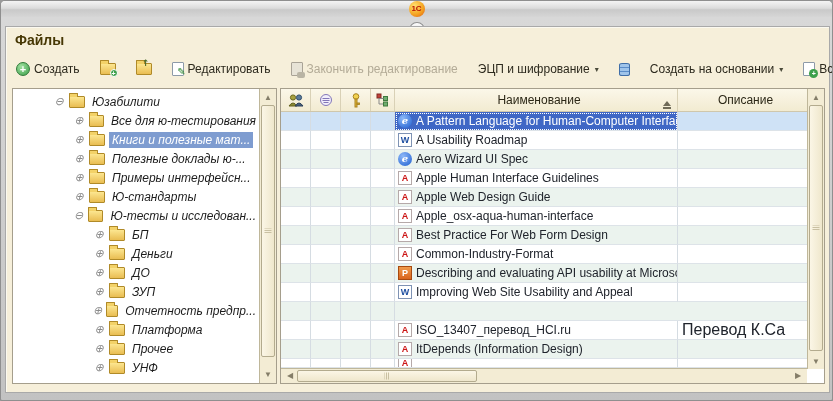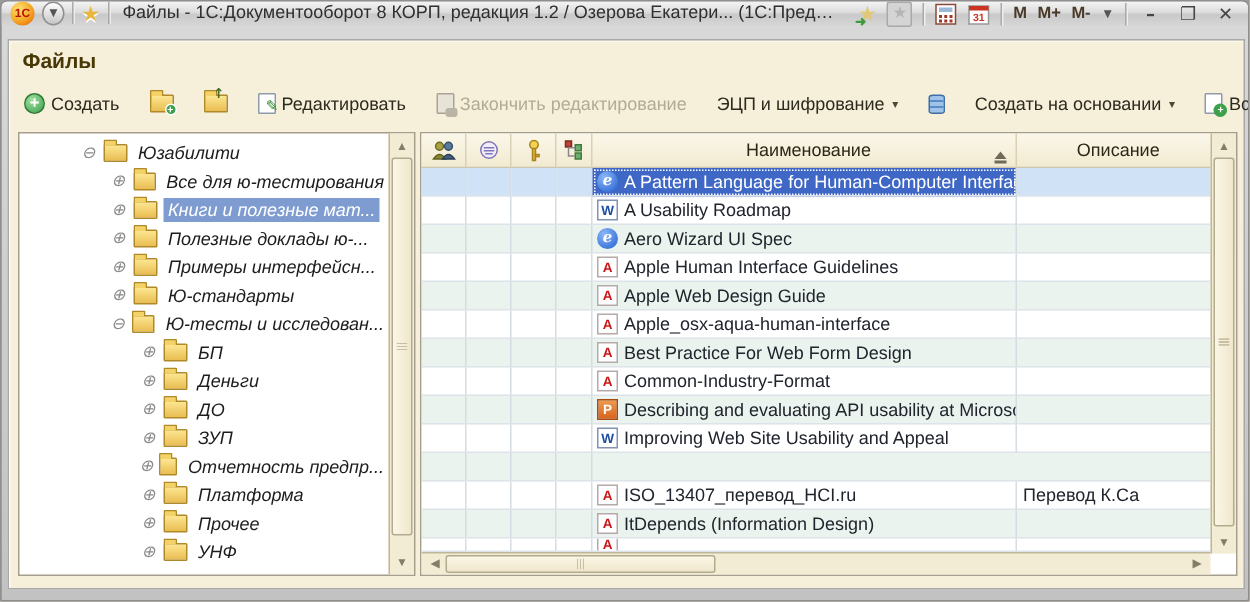--- a/index.html
+++ b/index.html
@@ -4,21 +4,21 @@
 <style>
   * { margin:0; padding:0; box-sizing:border-box; }
   html,body { width:833px; height:401px; background:#9a9a9a; font-family:"Liberation Sans",sans-serif; }
   .window { position:relative; width:833px; height:401px; background:linear-gradient(#d9d9d9,#c2c2c2);
             border:1px solid #8f8f8f; border-radius:5px 5px 2px 2px; overflow:hidden;
             box-shadow:inset 0 1px 0 #f5f5f5; }
 
   
   .titlebar { position:absolute; left:0; top:0; right:0; height:16px;
               background:linear-gradient(#f4f4f4,#dcdcdc 45%,#c9c9c9 55%,#d6d6d6);
-              display:flex; padding:0 6px; gap:5px; }
+              display:flex; align-items:center; padding:0 6px; gap:5px;flex-direction:column; }
   .tb-sep { width:1px; height:15px; background:#aaa; box-shadow:1px 0 0 #eee; }
   .logo-1c { width:16px; height:16px; border-radius:50%; background:radial-gradient(circle at 35% 30%,#ffe070,#f5a623 55%,#e05a10);
              color:#b81400; font:bold 8px/16px "Liberation Sans",sans-serif; text-align:center; flex:0 0 auto; }
   .dd-btn { width:16px; height:16px; border-radius:50%; background:linear-gradient(#ffffff,#c6c6c6); border:1px solid #909090;
             color:#555; font:9px/13px "Liberation Sans",sans-serif; text-align:center; }
   .star-gold { color:#e9b73c; font-size:14px; text-shadow:0 1px 0 #fff; }
   .tb-title { color:#2f2f2f; font-size:12px; white-space:nowrap; overflow:hidden; text-overflow:ellipsis; flex:0 1 auto; margin-left:4px; }
   .tb-spacer { flex:1; }
   .tb-right { display:flex; align-items:center; gap:7px; flex:0 0 auto; }
   .fav-add { position:relative; color:#e0c878; font-size:14px; }
@@ -93,21 +93,21 @@
   .w1{width:30px;} .w2{width:30px;} .w3{width:30px;} .w4{width:24px;} .wname{width:283px;} .wdesc{flex:1;}
   .sort-ind { position:absolute; right:6px; top:8px; width:0; height:0; border:4px solid transparent; border-bottom:5px solid #6f6a58; }
   .sort-ind::after { content:""; position:absolute; left:-4px; top:6px; width:8px; height:2px; background:#6f6a58; }
 
   .tbody { position:absolute; left:0; top:23px; right:17px; bottom:15px; overflow:hidden; }
   .trow { height:19px; display:flex; background:#fff; }
   .trow.stripe { background:#ebf3ee; }
   .trow.partial { height:9px; overflow:hidden; }
   .c { border-right:1px solid #d5dce2; border-bottom:1px solid #dde3e8; height:100%; }
   .c.name { width:283px; display:flex; align-items:center; gap:4px; padding-left:3px; font-size:12px; color:#20242c; white-space:nowrap; overflow:hidden; }
-  .c.desc { flex:1; font-size:12px; color:#20242c; padding-left:4px; line-height:18px; white-space:nowrap; overflow:hidden; border-right:none; }
+  .c.desc { flex:1; font-size:16px; color:#20242c; padding-left:4px; line-height:18px; white-space:nowrap; overflow:hidden; border-right:none; }
   .trow.sel .c { background:#cfe2f6; }
   .trow.sel .c.name { background:#3f67c5; color:#fff; outline:1px dotted #fff; outline-offset:-2px; }
 
   .file-icon { width:14px; height:14px; flex:0 0 auto; display:inline-block; text-align:center; }
   .file-icon[data-type="ie"] { border-radius:50%; background:radial-gradient(circle at 35% 30%,#8db8f8,#1f5fd0);
         color:#fff; font:italic bold 10px/14px "DejaVu Serif",serif; }
   .file-icon[data-type="ie"]::before { content:"e"; }
   .file-icon[data-type="word"] { background:#fff; border:1px solid #7f93b4; color:#1f4fa0; font:bold 9px/12px "Liberation Sans",sans-serif; }
   .file-icon[data-type="word"]::before { content:"W"; }
   .file-icon[data-type="pdf"] { background:#fff; border:1px solid #b5a9a9; color:#cc1616; font:bold 9px/12px "Liberation Sans",sans-serif; }

